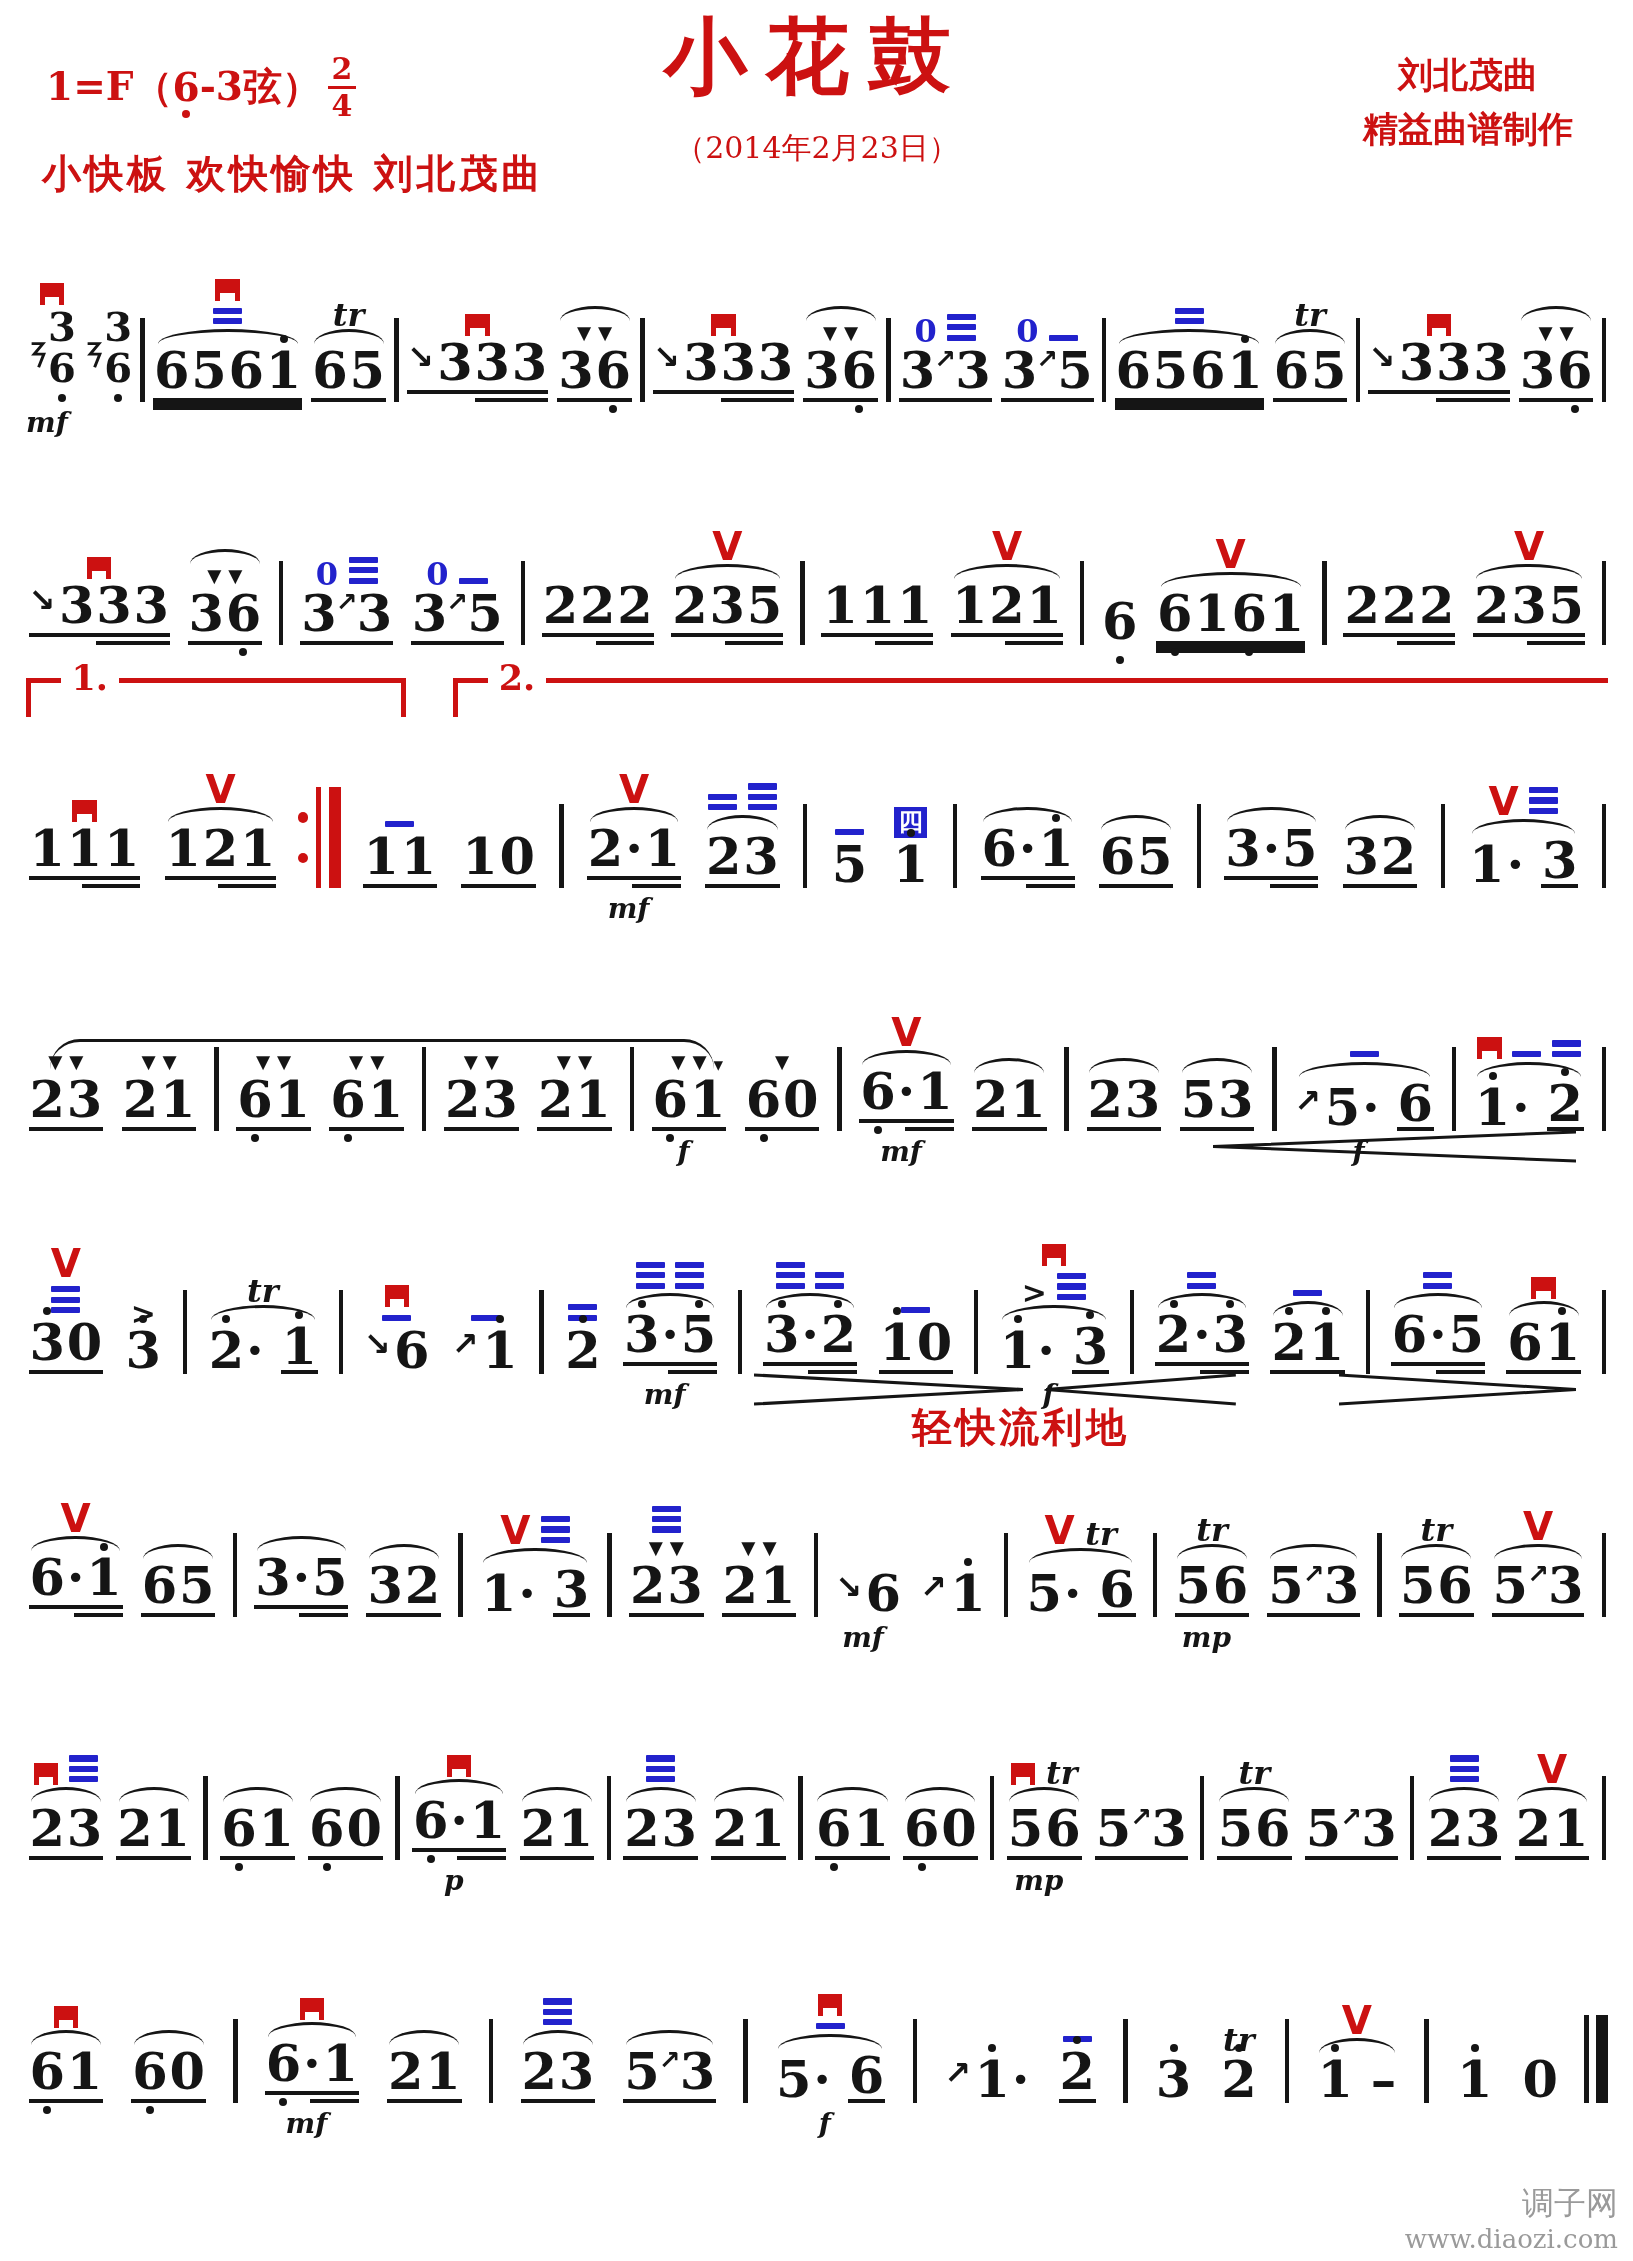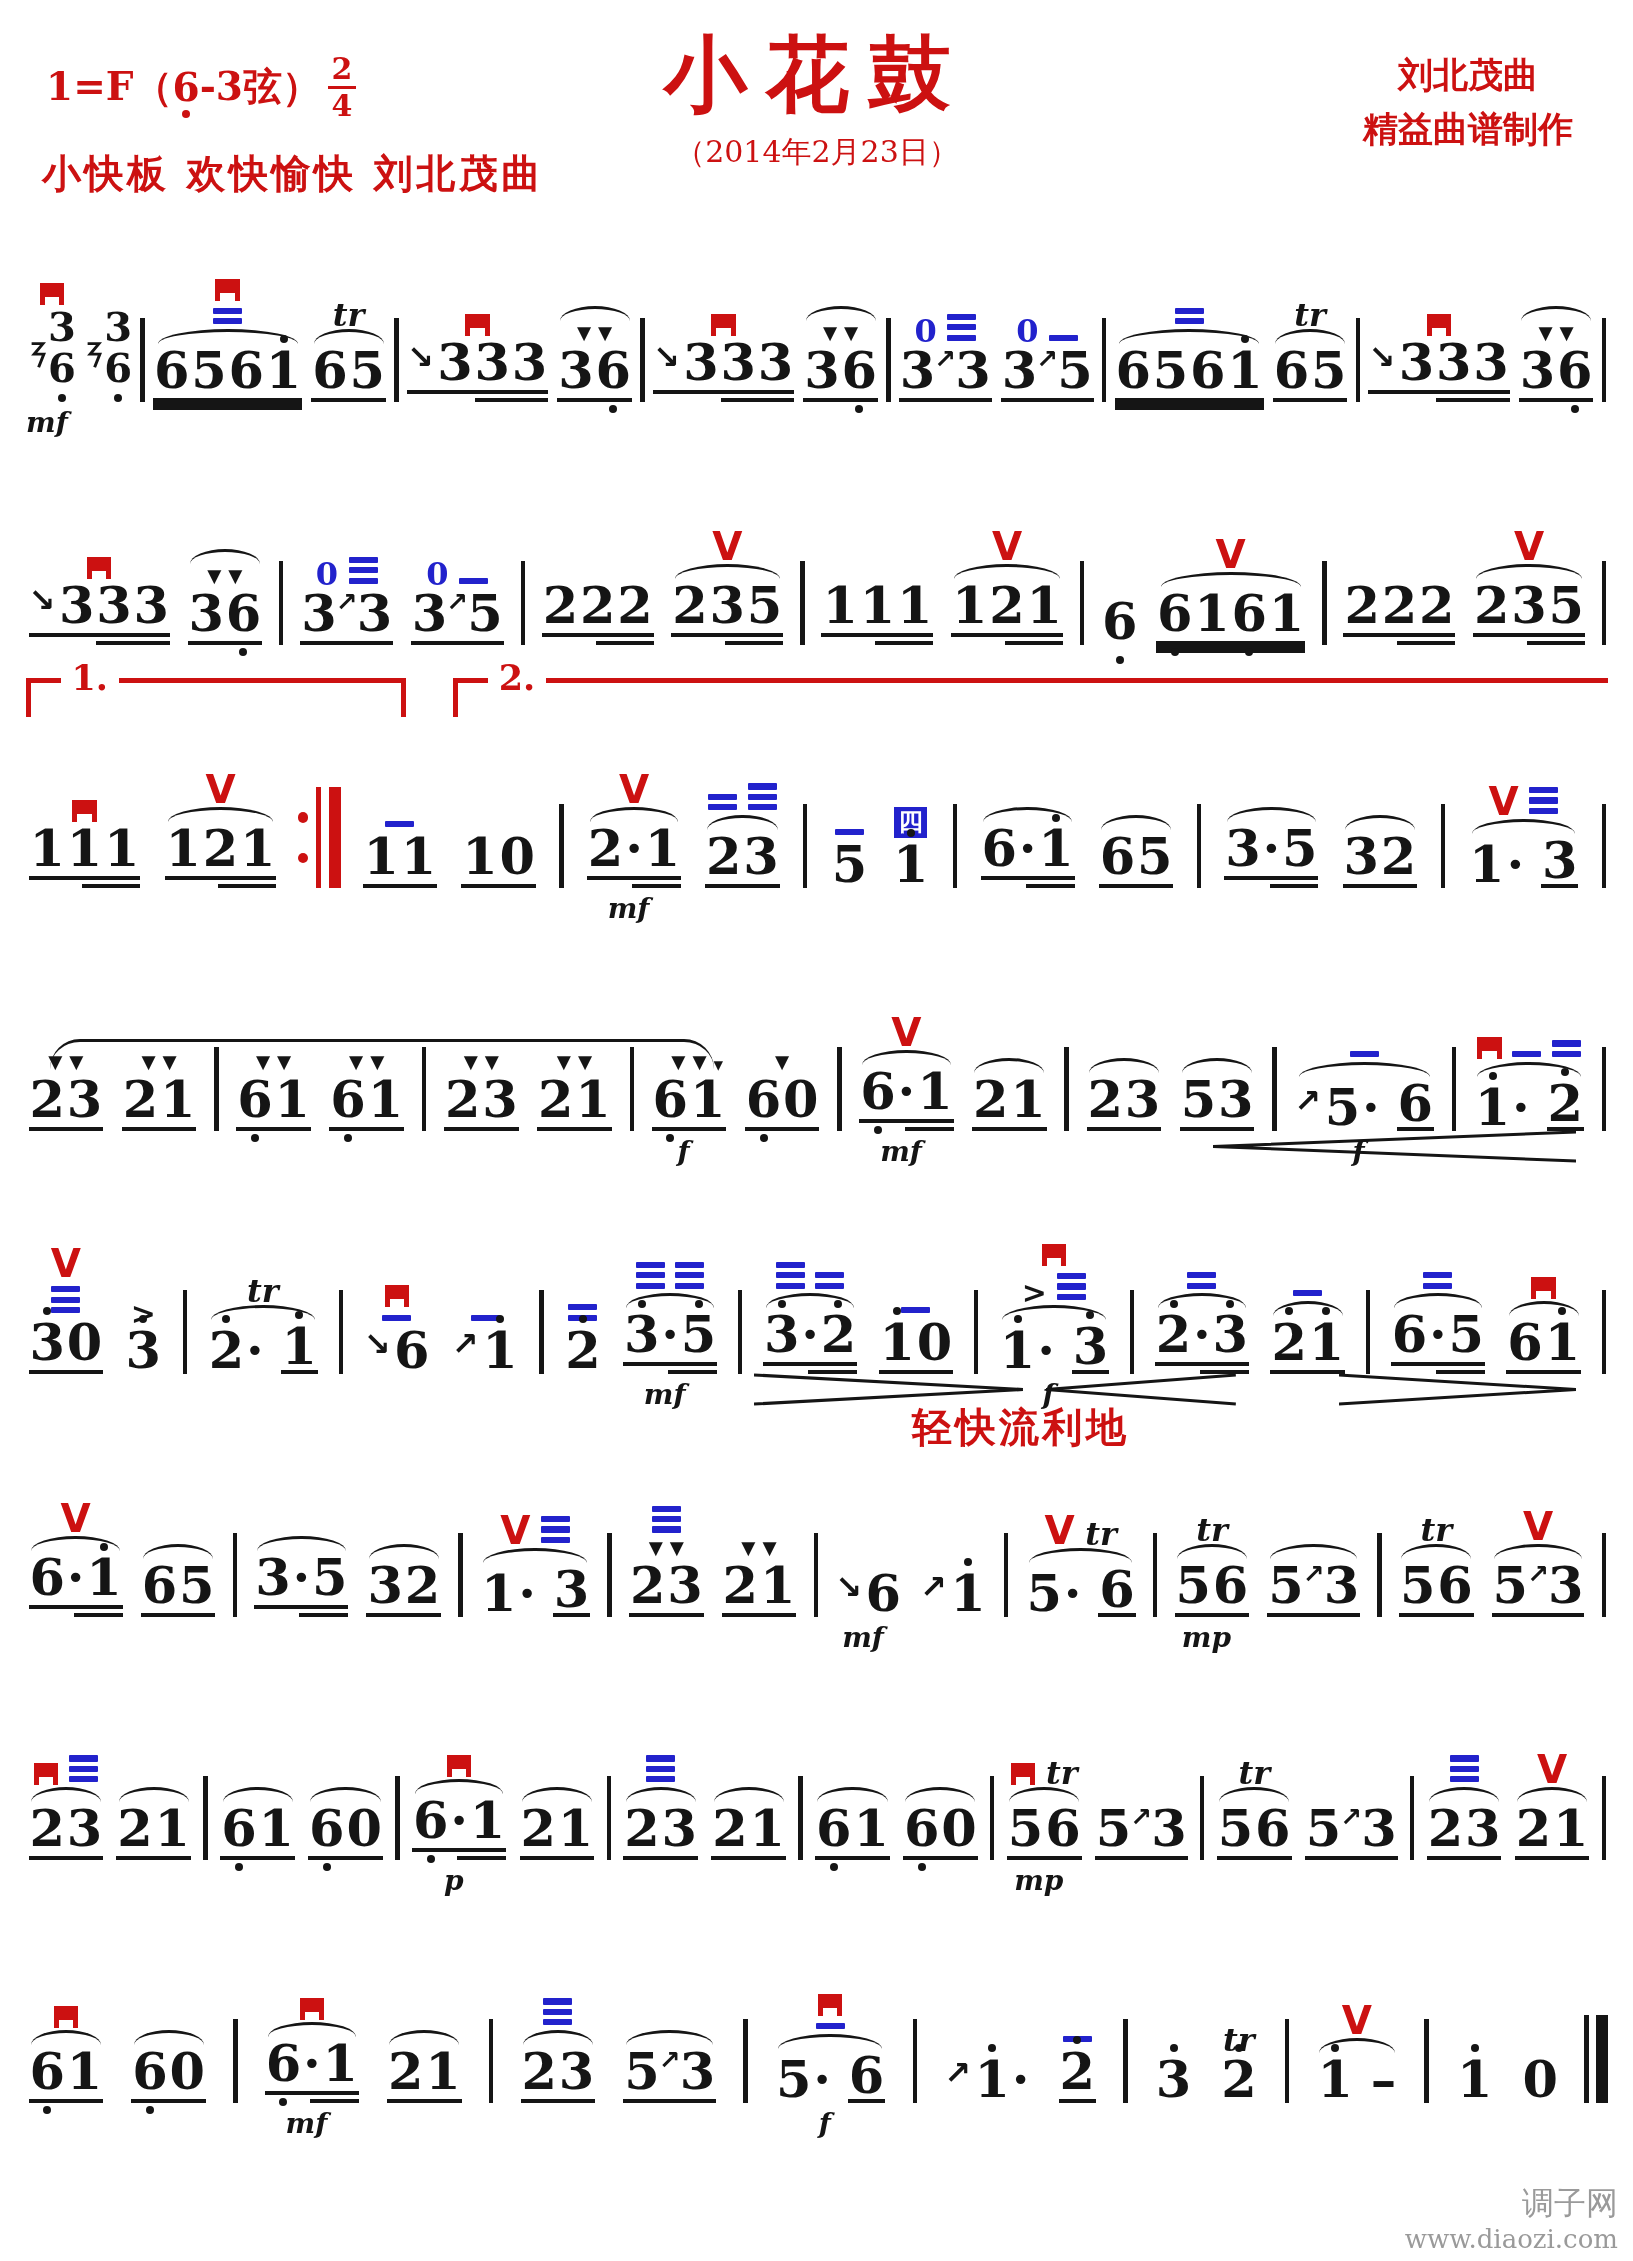--- a/index.html
+++ b/index.html
@@ -10,23 +10,23 @@
   .header{position:relative;height:215px}
   .keysig{position:absolute;left:46px;top:54px;color:var(--red);font-weight:bold;font-size:39px;
           display:flex;align-items:center;white-space:nowrap}
   .lownote{position:relative;display:inline-block}
   .ldot{position:absolute;left:50%;transform:translateX(-50%);top:100%;width:8px;height:8px;
         border-radius:50%;background:var(--red)}
   .ts{display:inline-flex;flex-direction:column;align-items:center;font-size:30px;line-height:1;
       margin-left:7px}
   .tst{border-bottom:3.5px solid var(--red);padding:0 3.5px 1.8px}
   .tsb{padding-top:1.8px}
-  .titleblock{position:absolute;left:0;right:0;top:20px;text-align:center;color:var(--red)}
+  .titleblock{position:absolute;left:0;right:0;top:2px;text-align:center;color:var(--red)}
   .title{font-size:83px;font-weight:bold;letter-spacing:19px}
-  .date{font-size:30px;margin-top:0}
+  .date{font-size:30px;margin-top:14px}
   .authors{position:absolute;right:61px;top:48px;color:var(--red);font-weight:bold;font-size:35px;
            text-align:center;line-height:1.55}
   .tempo{position:absolute;left:42px;top:147px;color:var(--red);font-weight:bold;font-size:39px;
          letter-spacing:3.5px;white-space:nowrap}
   
   #score{position:relative;padding-top:7px}
   .line{display:flex;align-items:flex-end;justify-content:space-between;position:relative;
         height:180px;margin:0 26px 63px}
   .ng{display:flex;flex-direction:column;align-items:center;position:relative;padding:0 2.6px;
       height:100%;justify-content:flex-end}

